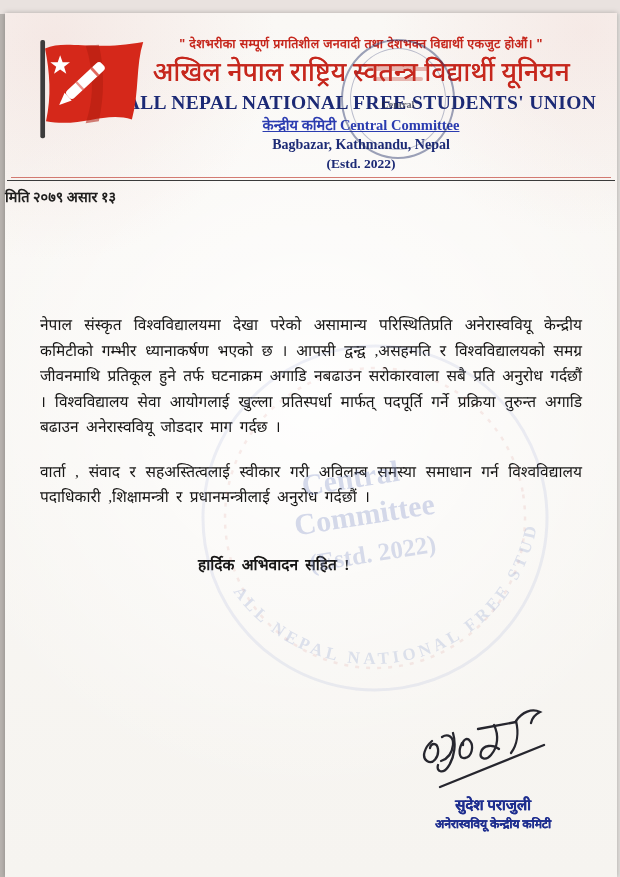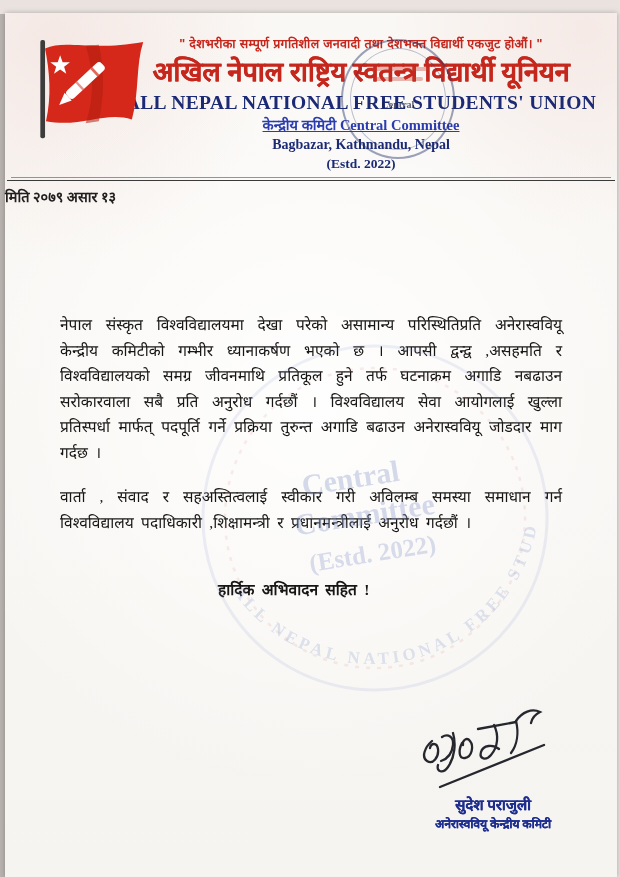--- a/index.html
+++ b/index.html
@@ -17,21 +17,21 @@
       radial-gradient(circle at 50% 45%, rgba(255,255,255,.9), rgba(250,248,245,.0) 70%),
       linear-gradient(#faf8f5,#f6f4f0);
     box-shadow: 0 0 5px rgba(0,0,0,.25);
   }
 
   
   .header { position:relative; padding:22px 8px 0 108px; text-align:center; }
   .flag-wrap { position:absolute; left:24px; top:20px; width:118px; height:118px; }
   .slogan { color:#c6271d; font-weight:bold; font-size:12.5px; letter-spacing:.3px;
             font-family:"Liberation Sans",sans-serif; }
-  .title-np { color:#c6271d; font-weight:bold; font-size:27px; line-height:34px; margin-top:3px;
+  .title-np { color:#c6271d; font-weight:normal; font-size:27px; line-height:34px; margin-top:3px;
               text-shadow:.4px 0 #c6271d; }
   .title-en { color:#1c2a75; font-weight:bold; font-size:19.5px; line-height:25px; margin-top:1px;
               letter-spacing:.4px; }
   .committee { color:#2b3cb0; font-weight:bold; font-size:14.5px; line-height:19px; margin-top:1px;text-decoration:underline; }
   .address   { color:#1c2a75; font-weight:bold; font-size:14px;   line-height:19px; }
   .estd      { color:#1c2a75; font-weight:bold; font-size:13.5px; line-height:19px; }
 
   .rules { margin-top:4px; }
   .rule-red  { height:0; border-top:1.6px solid rgba(198,80,70,.75); margin:0 6px 2px 6px; }
   .rule-dark { height:0; border-top:1.8px solid #3a3a3a; margin:0 2px; }
@@ -44,21 +44,21 @@
             border:2px solid rgba(38,50,105,.45); border-radius:50%; }
   .hstamp::before { content:""; position:absolute; inset:7px; border:1.4px solid rgba(38,50,105,.30);
             border-radius:50%; }
   .hstamp .sq1,.hstamp .sq2 { position:absolute; left:24px; right:24px; height:4px;
             background:rgba(196,60,50,.35); border-radius:2px; filter:blur(.6px); }
   .hstamp .sq1 { top:26px; } .hstamp .sq2 { top:36px; left:30px; right:30px; }
   .hstamp .clabel { position:absolute; left:0; right:0; top:58px; text-align:center;
             font-size:10px; font-weight:bold; color:rgba(30,35,60,.75); }
 
   
-  .letter-body { padding:0 55px; margin-top:106px; }
+  .letter-body { padding:0 35px; margin-top:106px; }
   .letter-body p { font-size:15.5px; line-height:25.5px; color:#171615; text-align:justify;
                    word-spacing:3.5px; }
   .p1 { margin-bottom:19px; }
   .salutation { margin-top:42px; margin-left:158px; text-align:left !important; font-weight:bold; }
 
   
   .watermark { position:absolute; left:0; top:0; width:620px; height:877px; pointer-events:none; }
 
   
   .sig-block { position:absolute; left:372px; top:690px; width:232px; text-align:center; }

